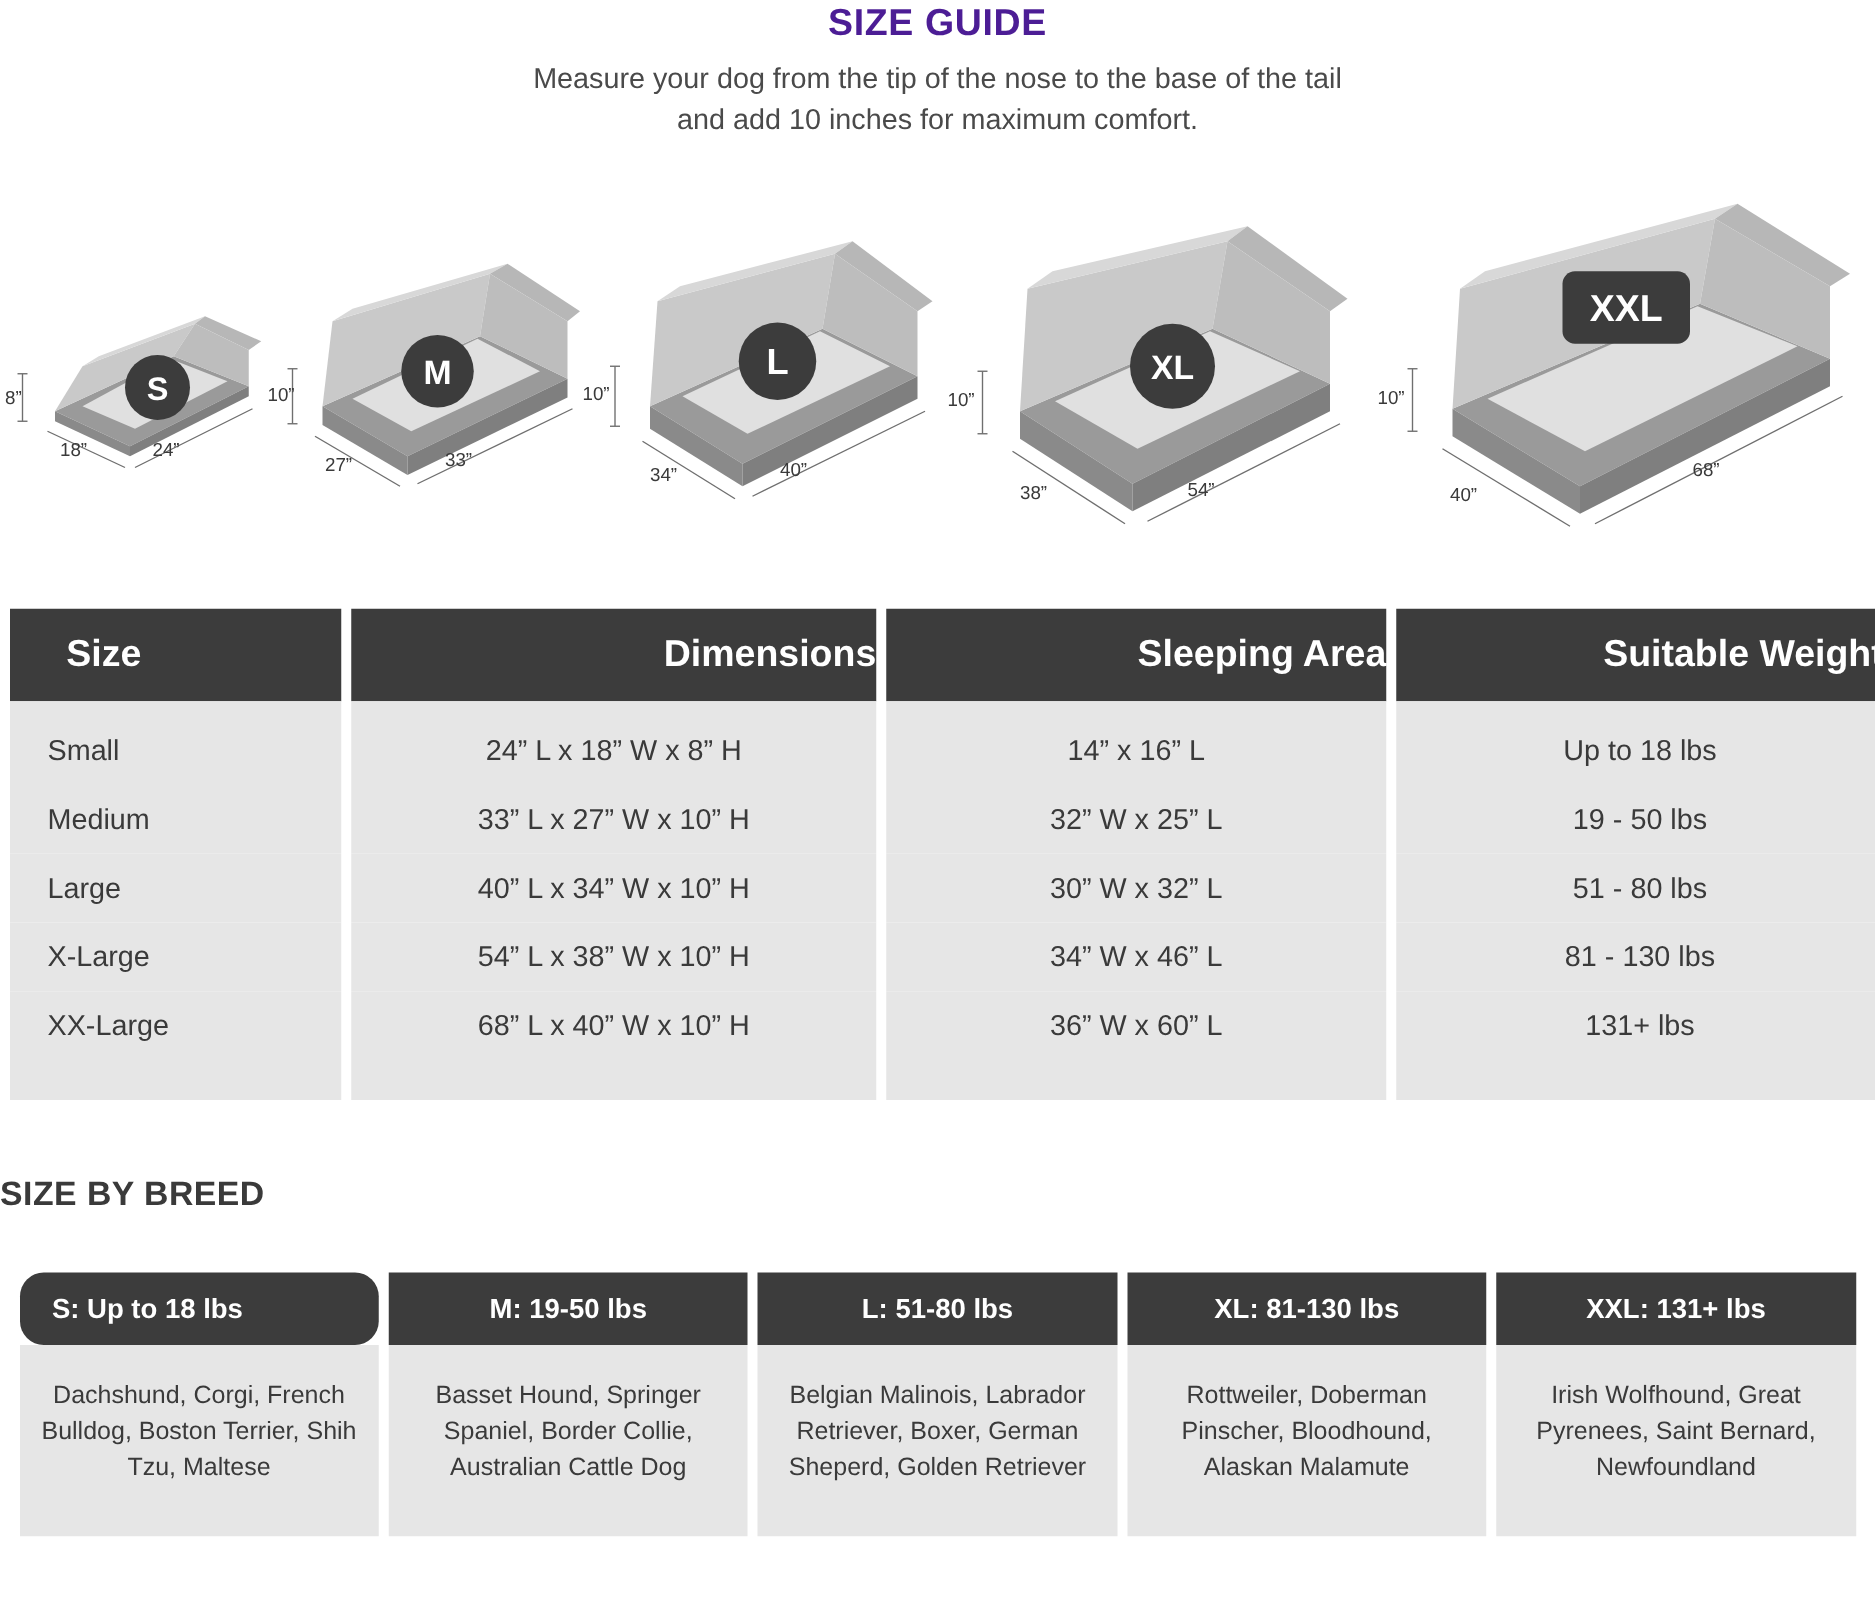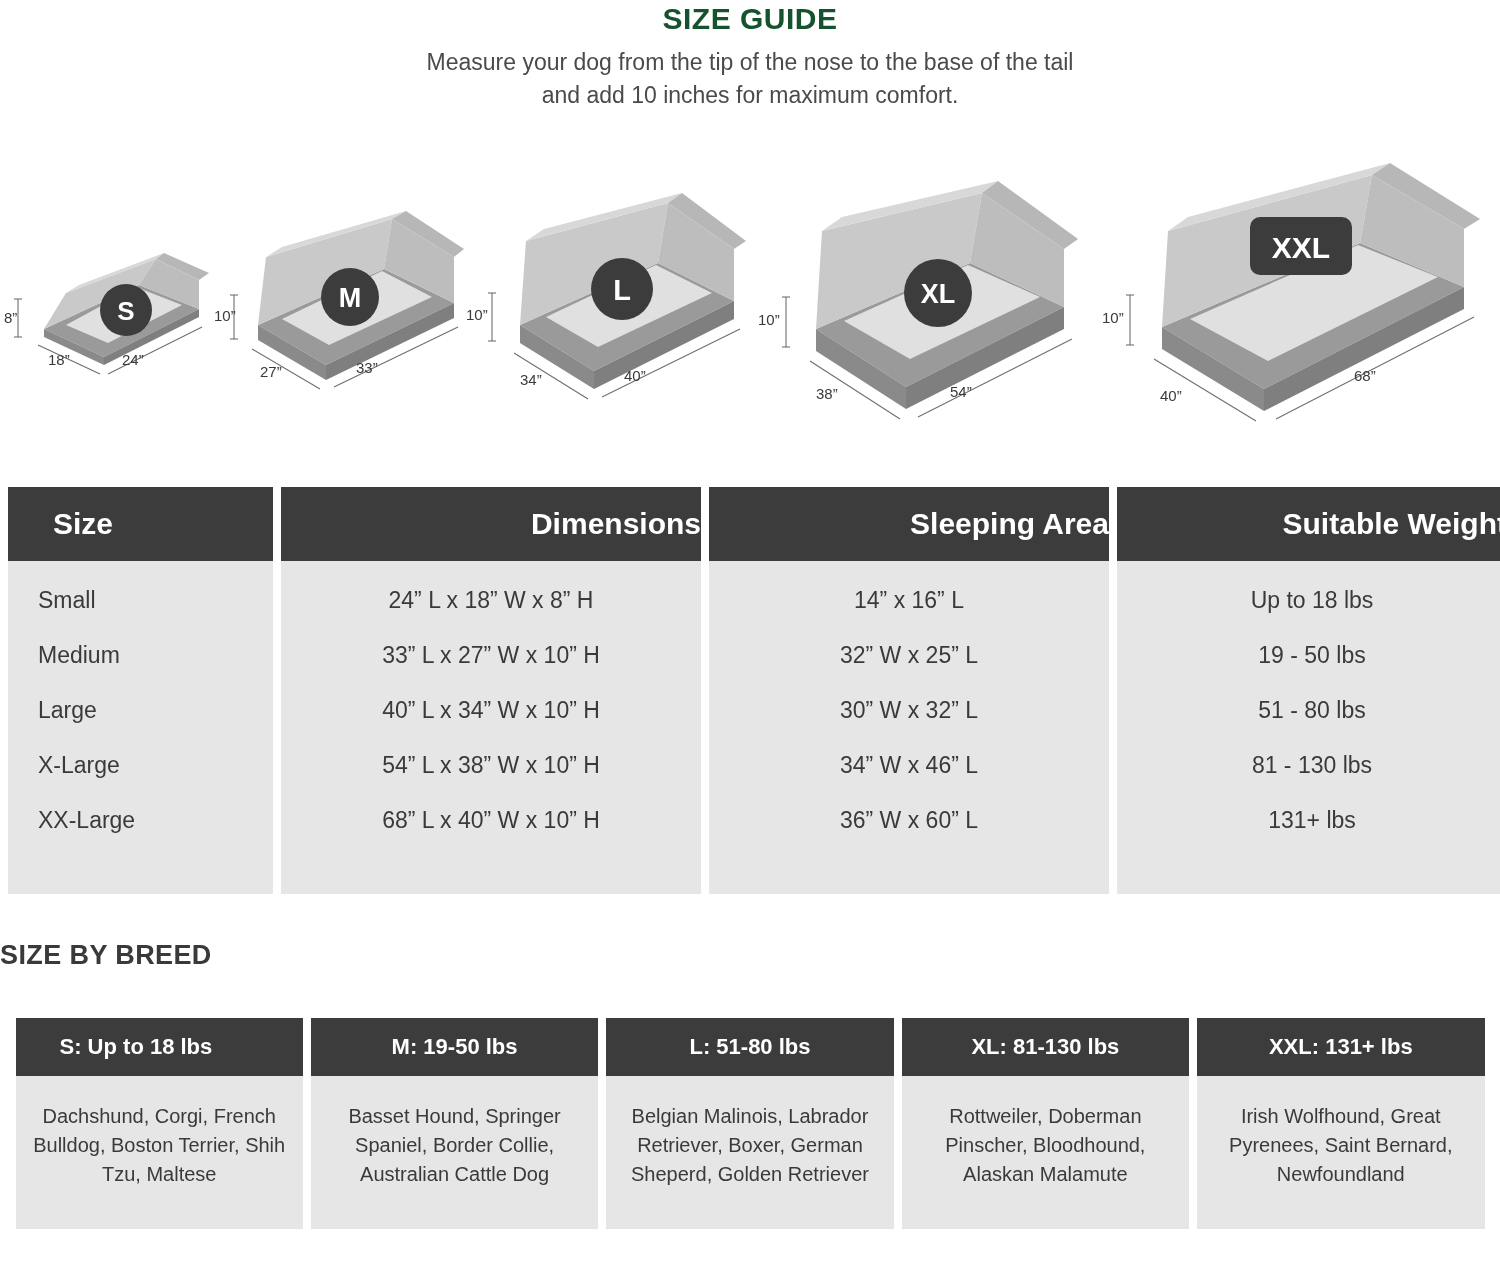--- a/index.html
+++ b/index.html
@@ -13,21 +13,21 @@
   }
   .page { position: relative; width: 1500px; height: 1286px; }
 
   
   .header { text-align: center; padding-top: 2px; }
   .header h1 {
     margin: 0;
     font-size: 30px;
     font-weight: bold;
     letter-spacing: 0.5px;
-    color: #14532d;
+    color: #4c1d95;
   }
   .header .sub {
     margin-top: 10px;
     font-size: 23px;
     line-height: 1.42;
     color: #4a4a4a;
     font-weight: 400;
   }
 
   
@@ -78,21 +78,21 @@
   .size-table td {
     background: #e6e6e6;
     font-size: 23px;
     color: #3a3a3a;
     text-align: center;
     padding: 14px 0;
     vertical-align: middle;
   }
   .size-table td.size-col { text-align: left; padding-left: 30px; }
   .size-table tbody tr:first-child td { padding-top: 26px; }
-  .size-table tbody tr:last-child td { padding-bottom: 60px; }
+  .size-table tbody tr:last-child td { padding-bottom: 46px; }
 
   
   .breed-title {
     position: absolute;
     top: 940px; left: 0; width: 1500px;
     text-align: left;
     font-size: 27px;
     font-weight: bold;
     letter-spacing: 0.4px;
     color: #3a3a3a;
@@ -107,21 +107,21 @@
   }
   .breed-table th {
     background: #3c3c3c;
     color: #ffffff;
     font-size: 22px;
     font-weight: bold;
     text-align: center;
     padding: 16px 6px;
     vertical-align: middle;
   }
-  .breed-table th.first { text-align: left; padding-left: 44px; }
+  .breed-table th.first { text-align: left; padding-left: 26px; border-radius: 19px; }
   .breed-table td {
     background: #e6e6e6;
     font-size: 20px;
     color: #3a3a3a;
     text-align: center;
     vertical-align: top;
     padding: 26px 16px 40px 16px;
     line-height: 1.45;
   }
 </style>

